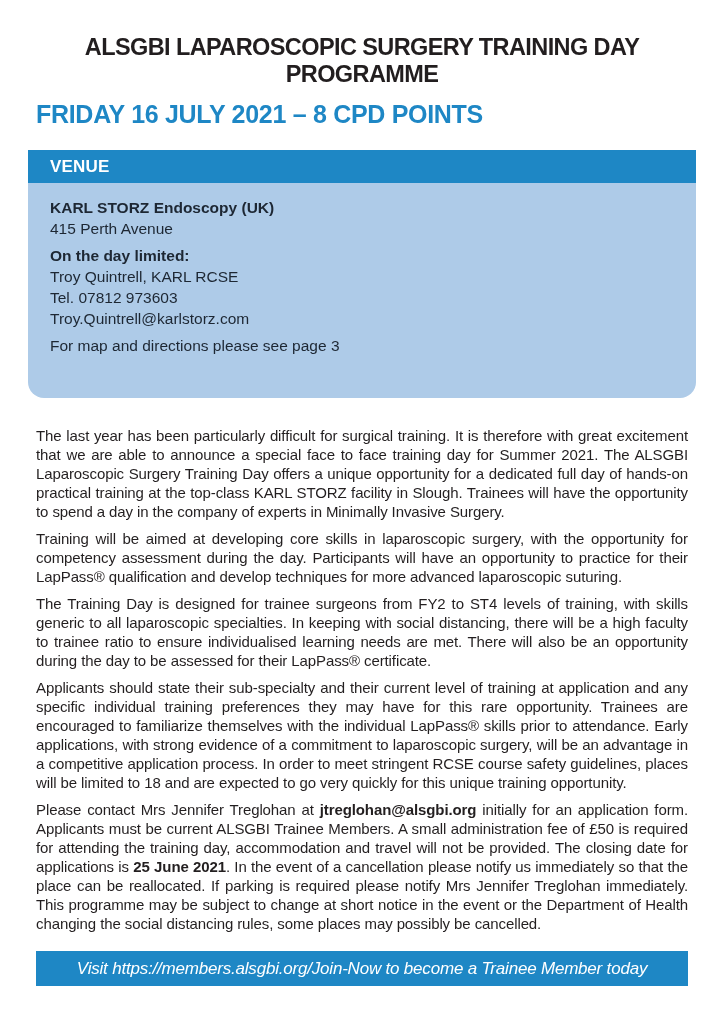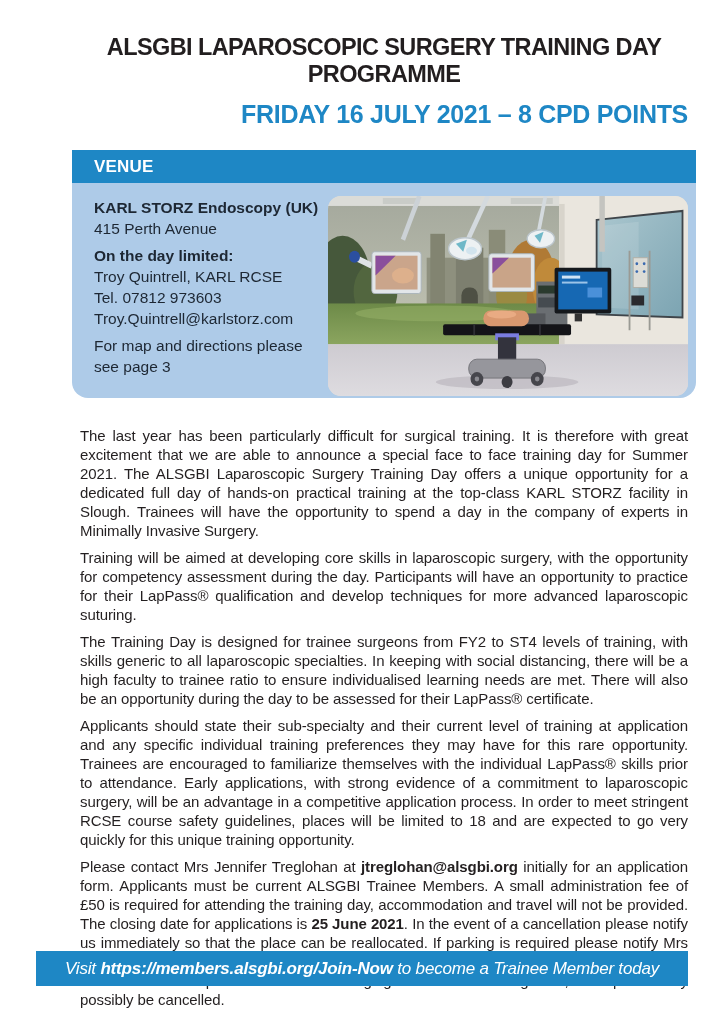--- a/index.html
+++ b/index.html
@@ -7,33 +7,33 @@
     --panel-blue:#AECBE8;
     --text-color:#231F20;
   }
   *{box-sizing:border-box;}
   html,body{margin:0;padding:0;background:#ffffff;}
   body{
     width:724px;height:1024px;
     font-family:"Liberation Sans", sans-serif;
     color:var(--text-color);
   }
-  .page{position:relative;width:724px;height:1024px;background:#fff;overflow:hidden;padding-left:44px;}
+  .page{position:relative;width:724px;height:1024px;background:#fff;overflow:hidden;}
 
   .page-title{
     margin:34px 36px 0;
     text-align:center;
     font-size:23.5px;
     font-weight:bold;
     letter-spacing:-0.6px;
     color:#221e1f;
   }
   .page-subtitle{
     margin:12px 36px 0;
-    text-align:right;
+    text-align:left;
     font-size:25px;
     font-weight:bold;
     letter-spacing:-0.3px;
     color:var(--accent-blue);
   }
 
   .venue{margin:21px 28px 0;}
   .venue-bar{
     background:var(--accent-blue);
     color:#fff;
@@ -41,20 +41,21 @@
     font-size:17px;
     padding:7px 22px 6px;
     letter-spacing:0.2px;
   }
   .venue-panel{
     background:var(--panel-blue);
     border-radius:0 0 16px 16px;
     height:215px;
     display:flex;
     overflow:hidden;
+    flex-direction:column;
   }
   .venue-info{
     flex:0 0 256px;
     padding:14px 6px 0 22px;
     font-size:15.5px;
     line-height:21px;
     color:#1d2733;
   }
   .venue-info p{margin:0;}
   .v-bold{font-weight:bold;}
@@ -84,21 +85,21 @@
     height:35px;
     background:var(--accent-blue);
     color:#ffffff;
     font-style:italic;
     font-size:17px;
     text-align:center;
     line-height:35px;
     letter-spacing:-0.2px;
     white-space:nowrap;
   }
-  .footer-bar strong{font-weight:bold;}
+  .footer-bar strong{font-weight:normal;}
 </style>
 </head>
 <body>
 
 <div class="page">
 
   <h1 class="page-title">ALSGBI LAPAROSCOPIC SURGERY TRAINING DAY PROGRAMME</h1>
   <h2 class="page-subtitle">FRIDAY 16 JULY 2021 – 8 CPD POINTS</h2>
 
   <section class="venue">

